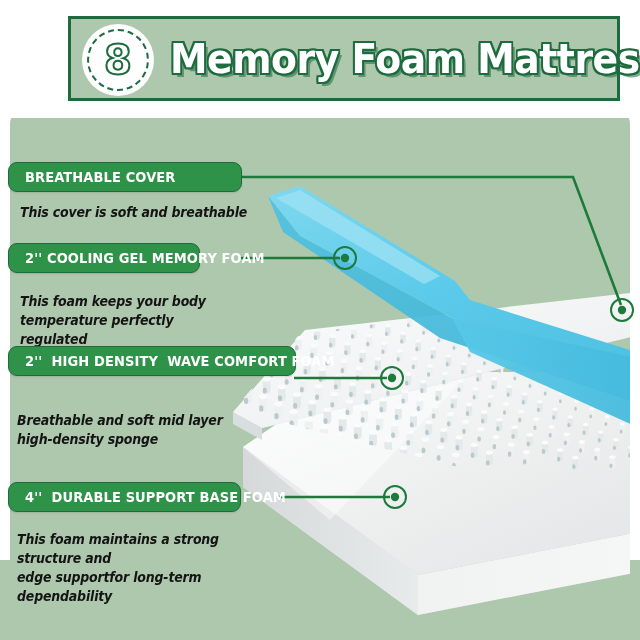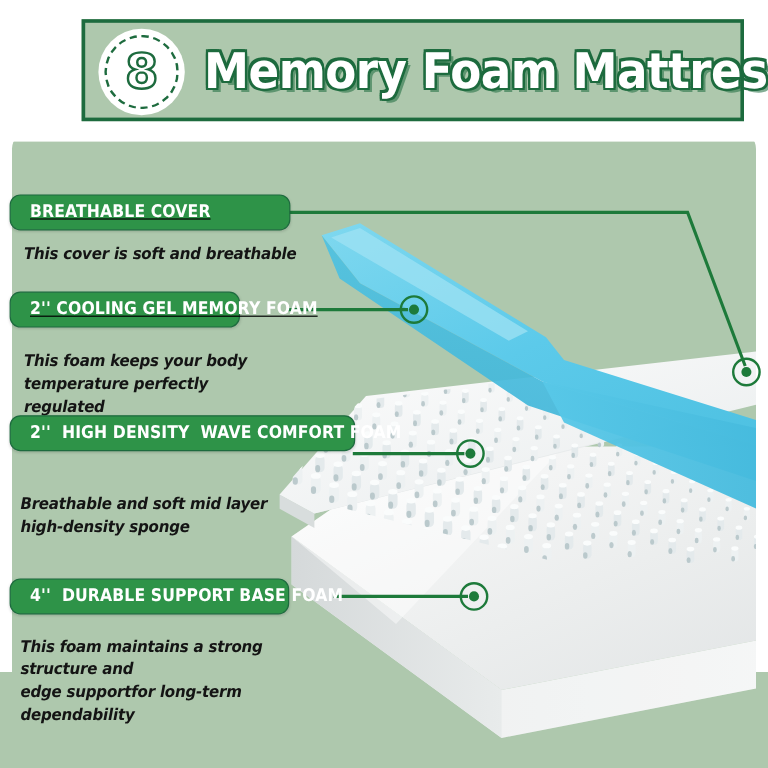--- a/index.html
+++ b/index.html
@@ -119,22 +119,22 @@
   .pill span {
     font-family: "DejaVu Sans", sans-serif;
     font-weight: bold;
     font-size: 14.5px;
     color: #ffffff;
     letter-spacing: 0.1px;
     white-space: pre;
     transform: scaleX(0.9);
     transform-origin: left center;
   }
-  .pill.p1 { left: 8px; top: 162px; width: 234px; text-decoration: underline; }
-  .pill.p2 { left: 8px; top: 243px; width: 192px; text-decoration: underline; }
+  .pill.p1 { left: 8px; top: 162px; width: 234px; }
+  .pill.p2 { left: 8px; top: 243px; width: 192px; }
   .pill.p3 { left: 8px; top: 346px; width: 288px; }
   .pill.p4 { left: 8px; top: 482px; width: 233px; }
 
   .desc {
     position: absolute;
     z-index: 30;
     font-family: "DejaVu Sans", sans-serif;
     font-style: italic;
     font-weight: bold;
     font-size: 13.5px;

